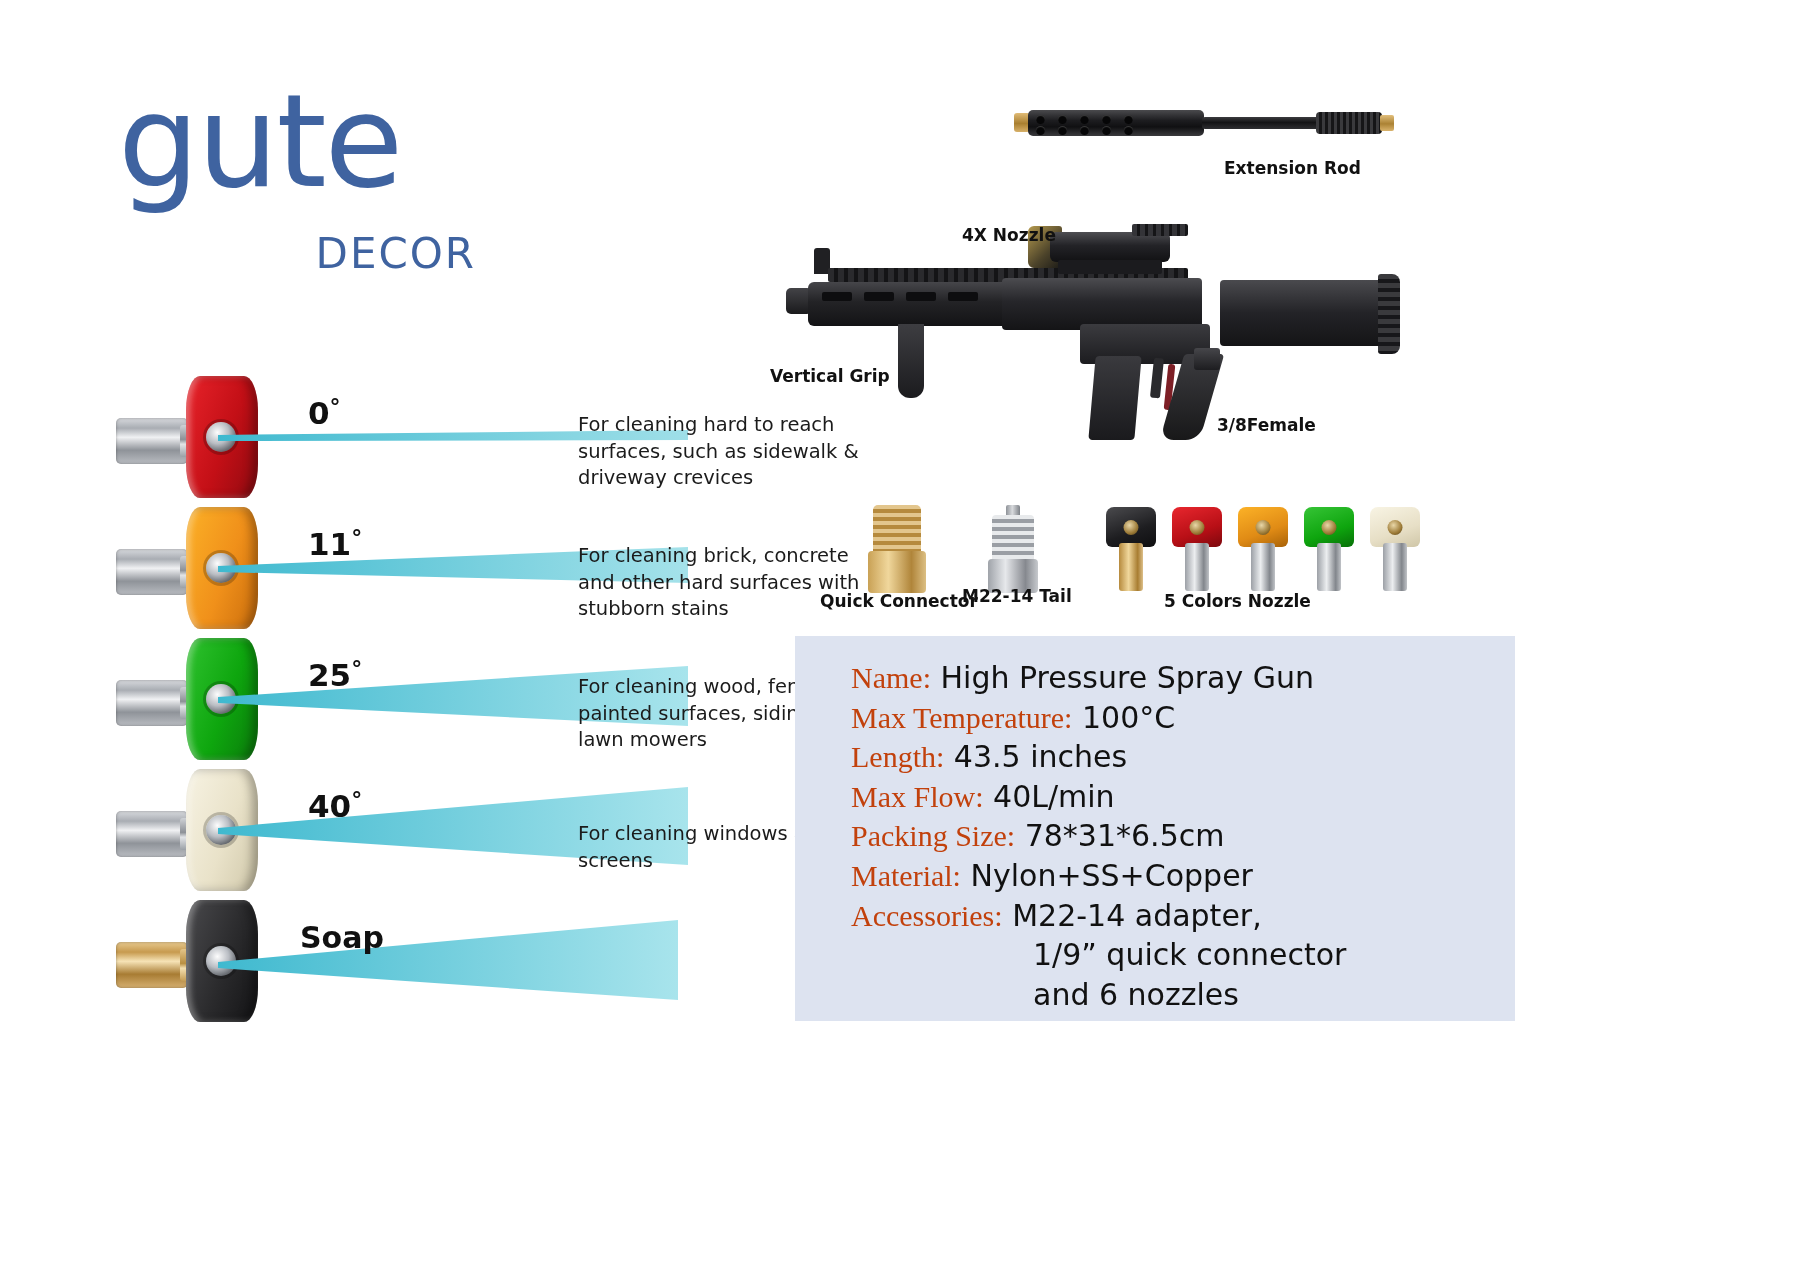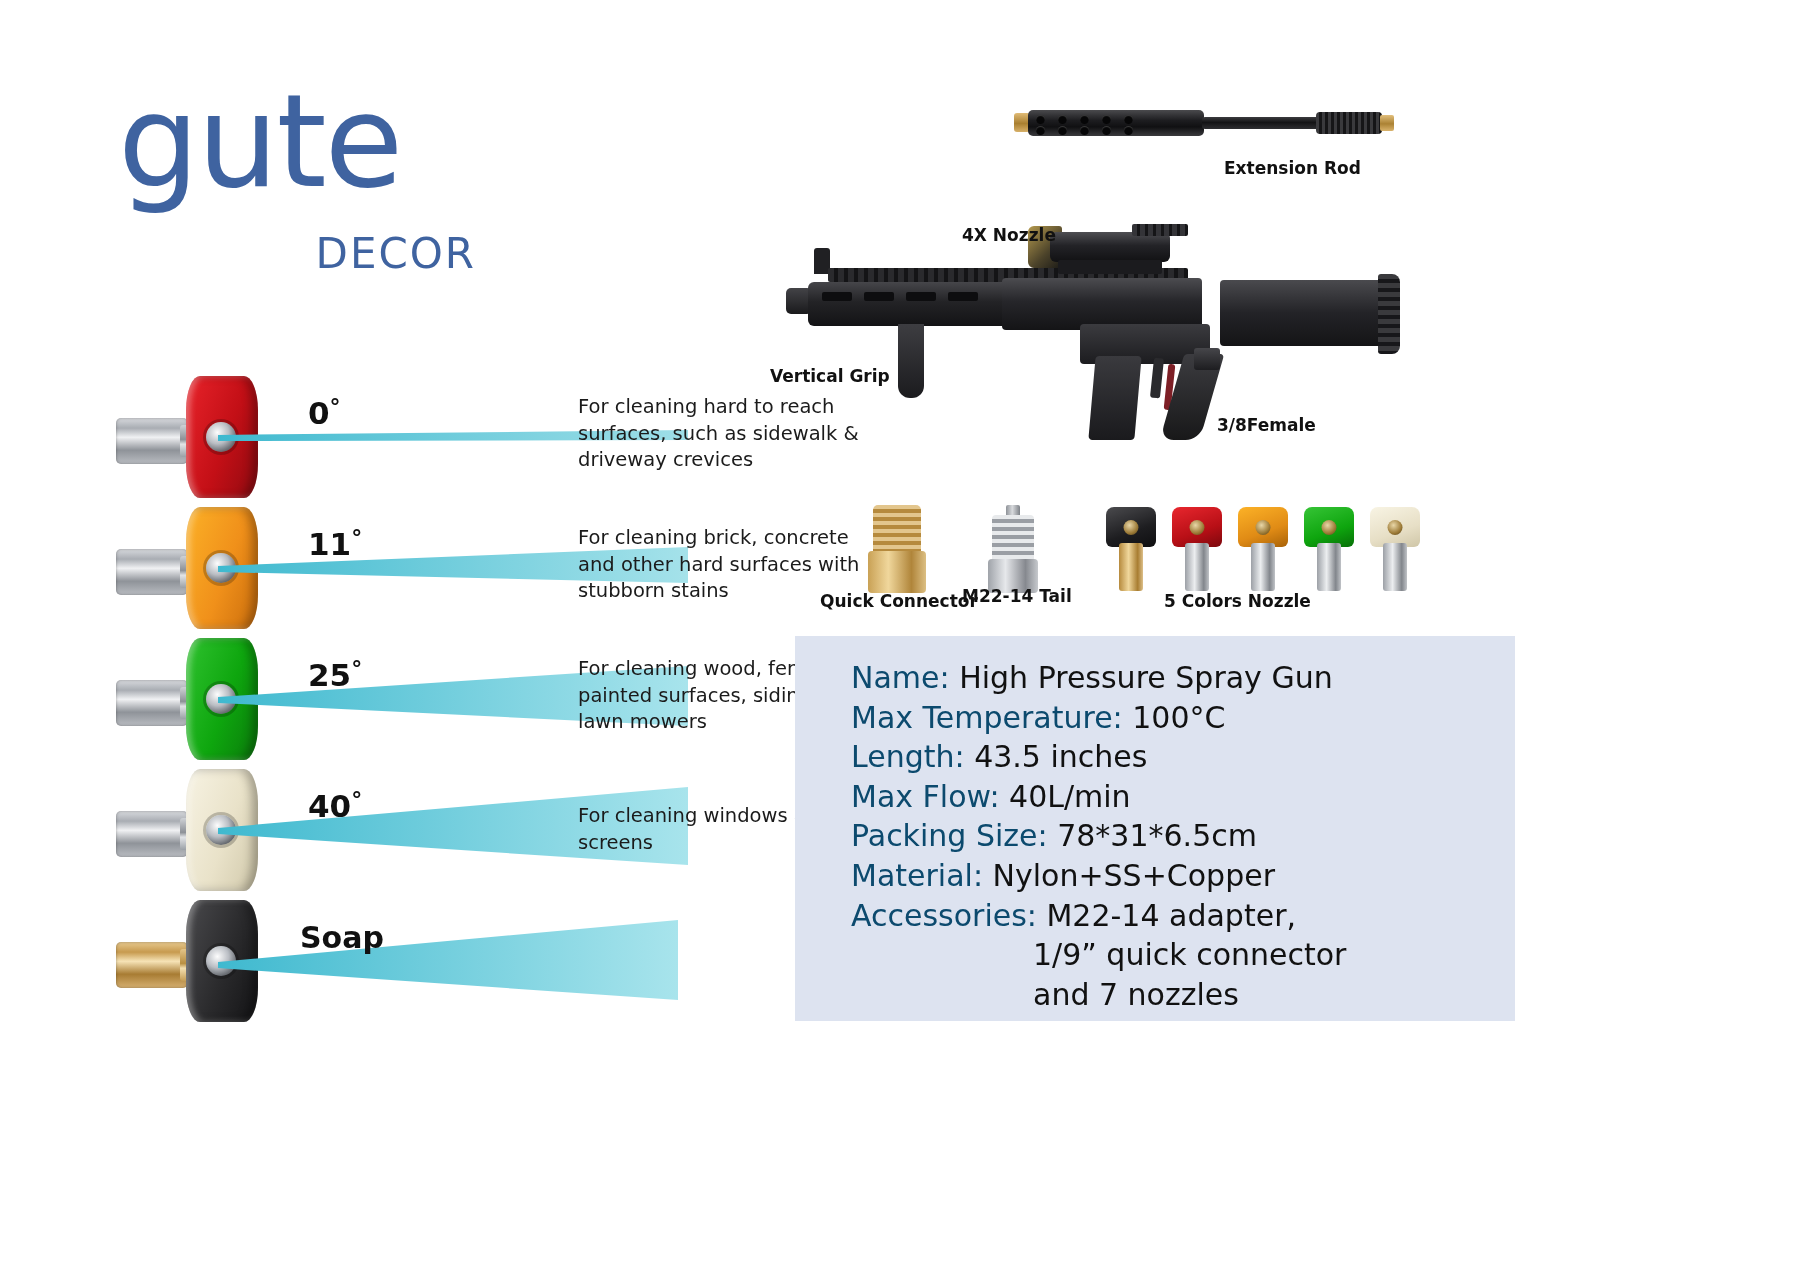--- a/index.html
+++ b/index.html
@@ -148,20 +148,21 @@
     left: 200px;
   }
   .nozzle-desc {
     position: absolute;
     left: 478px;
     width: 300px;
     font-family: "DejaVu Sans", sans-serif;
     font-size: 19.5px;
     line-height: 1.36;
     color: #1b1b1b;
+    margin-top: 18px;
   }
 
   
   #photo-area {
     position: absolute;
     left: 762px;
     top: 78px;
     width: 720px;
     height: 545px;
   }
@@ -390,21 +391,21 @@
     top: 22px;
     right: 10px;
   }
   .spec-line {
     font-family: "DejaVu Sans", sans-serif;
     font-size: 30px;
     line-height: 1.32;
     color: #111;
     white-space: nowrap;
   }
-  .spec-line .k { color: #0c4a6e; }
+  .spec-line .k { color: #c2410c; font-family: Liberation Serif, serif; }
   .spec-line .v { color: #111; }
   .spec-cont {
     font-family: "DejaVu Sans", sans-serif;
     font-size: 30px;
     line-height: 1.32;
     color: #111;
     padding-left: 182px;
     white-space: nowrap;
   }
 </style>
@@ -635,15 +636,15 @@
     </div>
     <div class="spec-line">
       <span class="k">Material:</span>
       <span class="v">Nylon+SS+Copper</span>
     </div>
     <div class="spec-line">
       <span class="k">Accessories:</span>
       <span class="v">M22-14 adapter,</span>
     </div>
     <div class="spec-cont">1/9” quick connector</div>
-    <div class="spec-cont">and 7 nozzles</div>
+    <div class="spec-cont">and 6 nozzles</div>
   </div>
 </div>
 
 </body></html>

